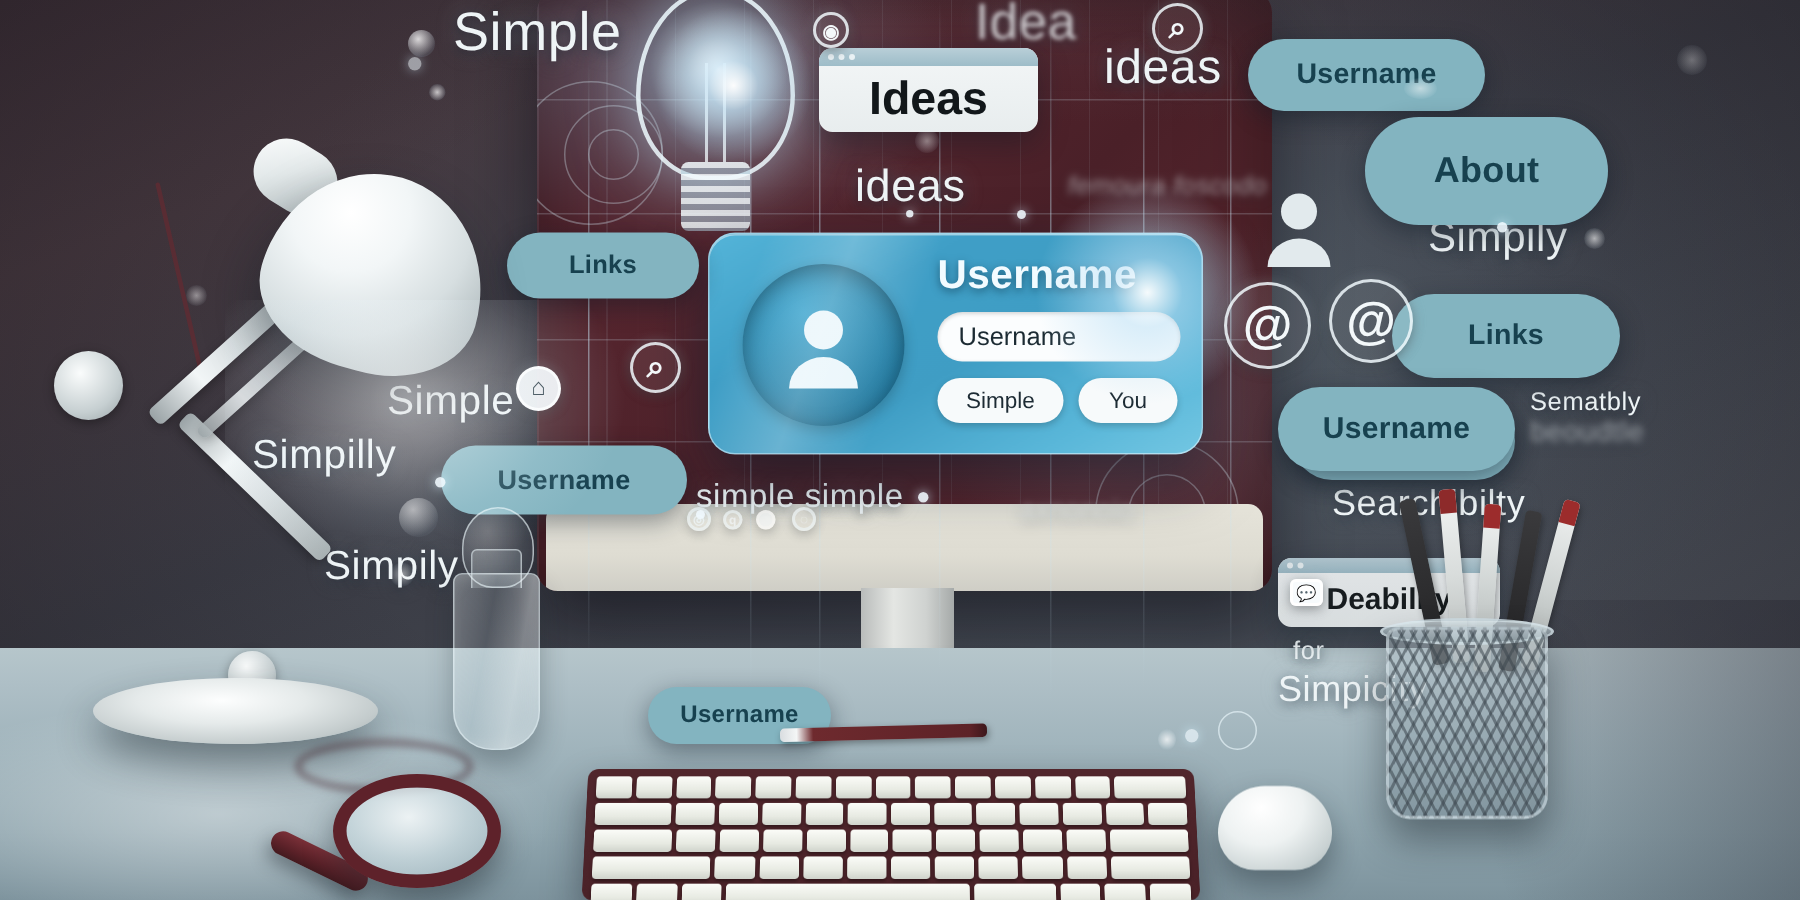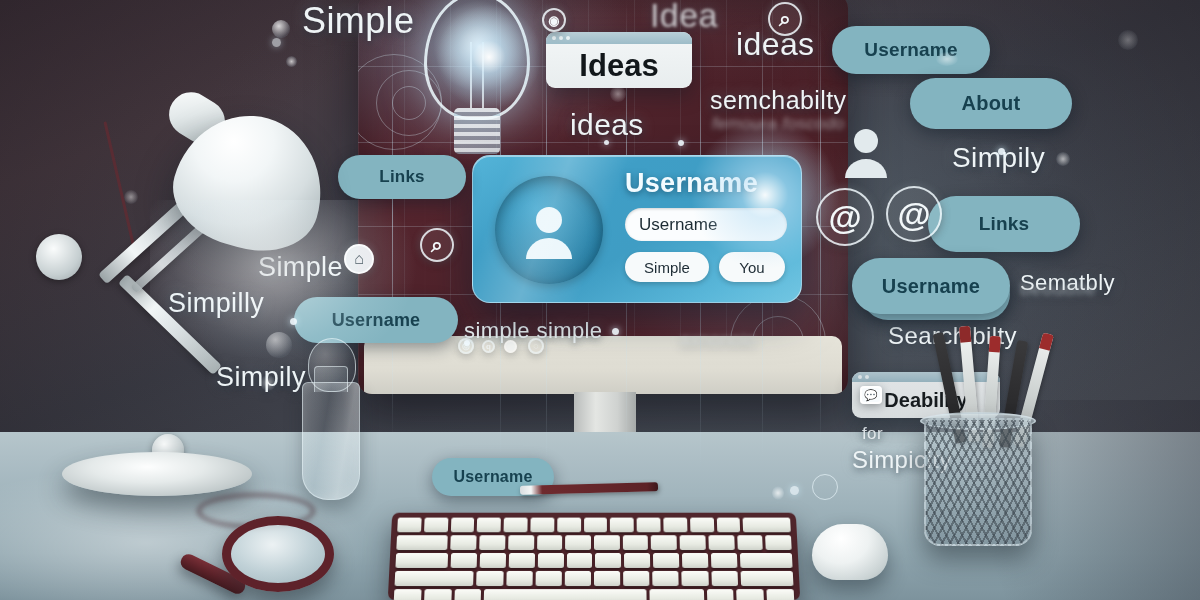--- a/index.html
+++ b/index.html
@@ -399,29 +399,28 @@
 
   <div class="bigbulb"></div>
   <div class="bigbulb-filament"></div>
   <div class="bigbulb-screw"></div>
   <div class="flare" style="left:436px; top:4px; width:106px; height:106px;"></div>
 
   <div class="ghost blur1" style="left:302px; top:0px;   font-size:36px;">Simple</div>
   <div class="ghost blur2" style="left:650px; top:-4px;  font-size:34px;">Idea</div>
   <div class="ghost blur1" style="left:736px; top:26px;  font-size:32px;">ideas</div>
   <div class="ghost blur1" style="left:570px; top:108px; font-size:30px;">ideas</div>
-  <div class="ghost blur1" style="left:710px; top:86px;  font-size:25px;">semchabilty</div>
   <div class="ghost blur3 italic" style="left:712px; top:114px; font-size:17px;">femoura foscodo</div>
   <div class="ghost blur1" style="left:258px; top:252px; font-size:27px;">Simple</div>
   <div class="ghost blur1" style="left:168px; top:288px; font-size:27px;">Simpilly</div>
   <div class="ghost blur1" style="left:216px; top:362px; font-size:27px;">Simpily</div>
   <div class="ghost blur1" style="left:952px; top:142px; font-size:28px;">Simpily</div>
   <div class="ghost blur1" style="left:464px; top:318px; font-size:22px;">simple simple</div>
   <div class="ghost blur3" style="left:680px; top:330px; font-size:18px;">axnonoio</div>
-  <div class="ghost blur1" style="left:1020px;top:258px; font-size:22px;margin-top:12px;">Sematbly</div>
+  <div class="ghost blur1" style="left:1020px;top:258px; font-size:17px;">Sematbly</div>
   <div class="ghost blur3" style="left:1020px;top:278px; font-size:19px;">beoudtle</div>
   <div class="ghost blur1" style="left:888px; top:322px; font-size:24px;">Searchibilty</div>
   <div class="ghost blur1" style="left:862px; top:424px; font-size:17px;">for</div>
   <div class="ghost blur1" style="left:852px; top:446px; font-size:24px;">Simpicity</div>
 
   <div class="searchcard" style="left:546px; top:32px; width:146px; height:56px;">
     <div class="bar">
       <span class="dot"></span>
       <span class="dot"></span>
       <span class="dot"></span>
@@ -448,21 +447,21 @@
     <div class="card-title">Username</div>
     <div class="card-input" placeholder="Username">Username</div>
     <div class="card-btn b1">Simple</div>
     <div class="card-btn b2">You</div>
   </div>
   <div class="flare" style="left:690px; top:120px; width:150px; height:150px;"></div>
 
   <div class="pill" style="left:338px; top:155px; width:128px; height:44px; font-size:17px;">Links</div>
   <div class="pill" style="left:294px; top:297px; width:164px; height:46px; font-size:18px;">Username</div>
   <div class="pill" style="left:832px; top:26px;  width:158px; height:48px; font-size:19px;">Username</div>
-  <div class="pill" style="left:910px; top:78px;  width:162px; height:51px; font-size:20px;">About</div>
+  <div class="pill" style="left:910px; top:78px;  width:162px; height:72px; font-size:24px;">About</div>
   <div class="pill" style="left:928px; top:196px; width:152px; height:56px; font-size:19px;">Links</div>
   <div class="pill" style="left:862px; top:268px; width:148px; height:52px; font-size:18px;">Username</div>
   <div class="pill" style="left:854px; top:256px; width:158px; height:54px; font-size:19px; opacity:0;"></div>
 
   <div class="pill" style="left:856px; top:258px; width:156px; height:54px; opacity:0;"></div>
   <div class="pill" style="left:852px; top:258px; width:158px; height:56px; font-size:20px;">Username</div>
   <div class="pill" style="left:432px; top:458px; width:122px; height:38px; font-size:16px;">Username</div>
 
   <div class="chip" style="left:816px; top:188px; width:58px; height:58px; font-size:34px;">@</div>
   <div class="chip" style="left:886px; top:186px; width:56px; height:56px; font-size:34px;">@</div>

